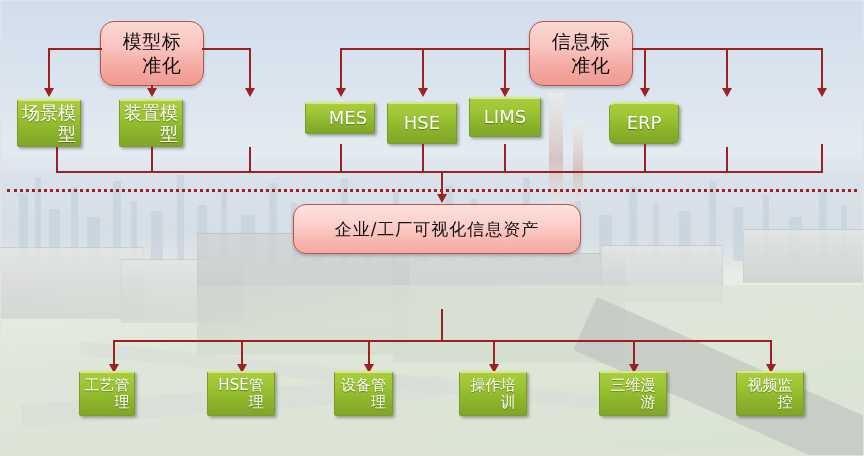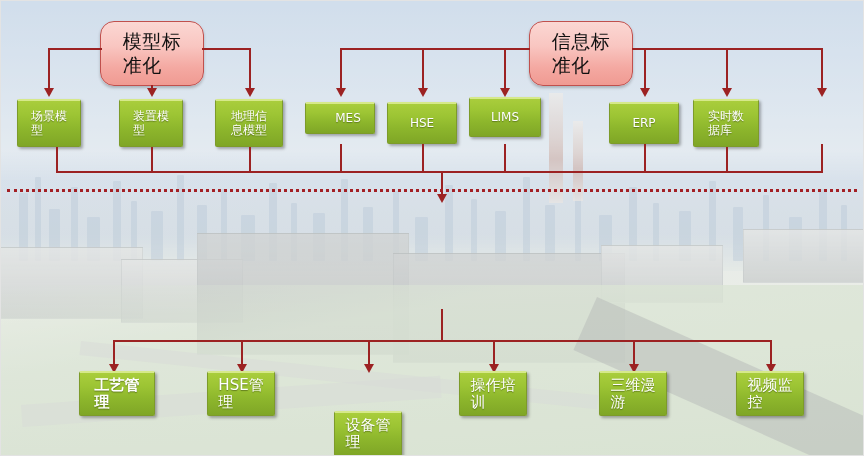--- a/index.html
+++ b/index.html
@@ -73,21 +73,21 @@
     border-left:5px solid transparent;
     border-right:5px solid transparent;
     border-top:9px solid #9c2222;
   }
   .divider{
     position:absolute;left:6px;right:6px;height:0;
     border-top:3px dotted #a31f24;
   }
 
   
-  .node{position:absolute;box-sizing:border-box;display:flex;align-items:center;justify-content:center;text-align:left;}
+  .node{position:absolute;box-sizing:border-box;display:flex;align-items:center;justify-content:center;text-align:right;}
 
   .pink-round{
     border-radius:14px;
     border:1.5px solid #c0504d;
     background:linear-gradient(180deg,#fbd7d3 0%,#f9c6c1 38%,#f4a9a2 72%,#f09a92 100%);
     box-shadow:0 2px 3px rgba(0,0,0,.22);
     color:#111;
     font-size:19px;line-height:1.25;font-weight:400;
     letter-spacing:.5px;
   }
@@ -104,21 +104,21 @@
     border-radius:2px;
     border:1px solid #7d9b2a;
     border-top:2px solid #d6e98a;
     background:linear-gradient(180deg,#a9cd3c 0%,#9dc534 30%,#8db62c 62%,#7fa626 100%);
     box-shadow:2px 2px 3px rgba(0,0,0,.30);
     color:#ffffff;
     font-size:15px;line-height:1.15;
     text-shadow:0 1px 1px rgba(70,90,20,.65);
     padding:1px 2px;
   }
-  .green.lat{font-size:12px;}
+  .green.lat{font-size:18px;}
   .green.bot{font-size:15px;}
 </style>
 </head>
 <body>
 
 <div id="stage">
 
   <div class="bg">
     <div class="bg-sky"></div>
     <div class="bg-ground"></div>
@@ -226,60 +226,53 @@
   <div class="node green lat" style="left:16px;top:98px;width:64px;height:48px;">
     <span>
       <span>场景模</span><br><span>型</span>
     </span>
   </div>
   <div class="node green lat" style="left:118px;top:98px;width:64px;height:48px;">
     <span>
       <span>装置模</span><br><span>型</span>
     </span>
   </div>
-  <div class="node green lat" style="left:214px;top:98px;width:68px;height:48px;">
-    <span>
-      <span>地理信</span><br><span>息模型</span>
-    </span>
-  </div>
   <div class="node green lat" style="left:304px;top:101px;width:70px;height:32px;padding-left:18px;">
     <span>MES</span>
   </div>
   <div class="node green lat" style="left:386px;top:101px;width:70px;height:42px;">
     <span>HSE</span>
   </div>
   <div class="node green lat" style="left:468px;top:96px;width:72px;height:40px;">
     <span>LIMS</span>
   </div>
-  <div class="node green lat" style="left:608px;top:101px;width:70px;height:42px;">
+  <div class="node green lat" style="left:608px;top:101px;width:70px;height:42px;border-radius:6px;">
     <span>ERP</span>
-  </div>
-  <div class="node green lat" style="left:692px;top:98px;width:66px;height:48px;">
-    <span>
-      <span>实时数</span><br><span>据库</span>
-    </span>
   </div>
 
   <div class="wire v" style="left:55px;top:146px;height:26px;"></div>
   <div class="wire v" style="left:150px;top:146px;height:26px;"></div>
   <div class="wire v" style="left:248px;top:146px;height:26px;"></div>
   <div class="wire v" style="left:339px;top:143px;height:29px;"></div>
   <div class="wire v" style="left:421px;top:143px;height:29px;"></div>
   <div class="wire v" style="left:503px;top:143px;height:29px;"></div>
   <div class="wire v" style="left:643px;top:143px;height:29px;"></div>
   <div class="wire v" style="left:725px;top:146px;height:26px;"></div>
   <div class="wire v" style="left:820px;top:143px;height:29px;"></div>
 
   <div class="wire h" style="left:55px;top:170px;width:767px;"></div>
 
   <div class="wire v" style="left:440px;top:170px;height:25px;"></div>
   <div class="arrow" style="left:436px;top:193px;"></div>
 
   <div class="divider" style="top:188px;"></div>
 
+  <div class="node pink-wide" style="left:292px;top:203px;width:288px;height:50px;">
+    <span>企业/工厂可视化信息资产</span>
+  </div>
 
   <div class="wire v" style="left:440px;top:308px;height:33px;"></div>
   <div class="wire h" style="left:112px;top:339px;width:659px;"></div>
 
   <div class="wire v" style="left:112px;top:339px;height:26px;"></div>
   <div class="arrow" style="left:108px;top:363px;"></div>
 
   <div class="wire v" style="left:240px;top:339px;height:26px;"></div>
   <div class="arrow" style="left:236px;top:363px;"></div>
 
@@ -288,31 +281,31 @@
 
   <div class="wire v" style="left:492px;top:339px;height:26px;"></div>
   <div class="arrow" style="left:488px;top:363px;"></div>
 
   <div class="wire v" style="left:632px;top:339px;height:26px;"></div>
   <div class="arrow" style="left:628px;top:363px;"></div>
 
   <div class="wire v" style="left:769px;top:339px;height:26px;"></div>
   <div class="arrow" style="left:765px;top:363px;"></div>
 
-  <div class="node green bot" style="left:78px;top:370px;width:76px;height:45px;font-weight:bold;">
+  <div class="node green bot" style="left:78px;top:370px;width:56px;height:45px;">
     <span>
       <span>工艺管</span><br><span>理</span>
     </span>
   </div>
   <div class="node green bot" style="left:206px;top:370px;width:68px;height:45px;">
     <span>
       <span>HSE管</span><br><span>理</span>
     </span>
   </div>
-  <div class="node green bot" style="left:333px;top:370px;width:68px;height:45px;margin-top:40px;">
+  <div class="node green bot" style="left:333px;top:370px;width:59px;height:45px;">
     <span>
       <span>设备管</span><br><span>理</span>
     </span>
   </div>
   <div class="node green bot" style="left:458px;top:370px;width:68px;height:45px;">
     <span>
       <span>操作培</span><br><span>训</span>
     </span>
   </div>
   <div class="node green bot" style="left:598px;top:370px;width:68px;height:45px;">

